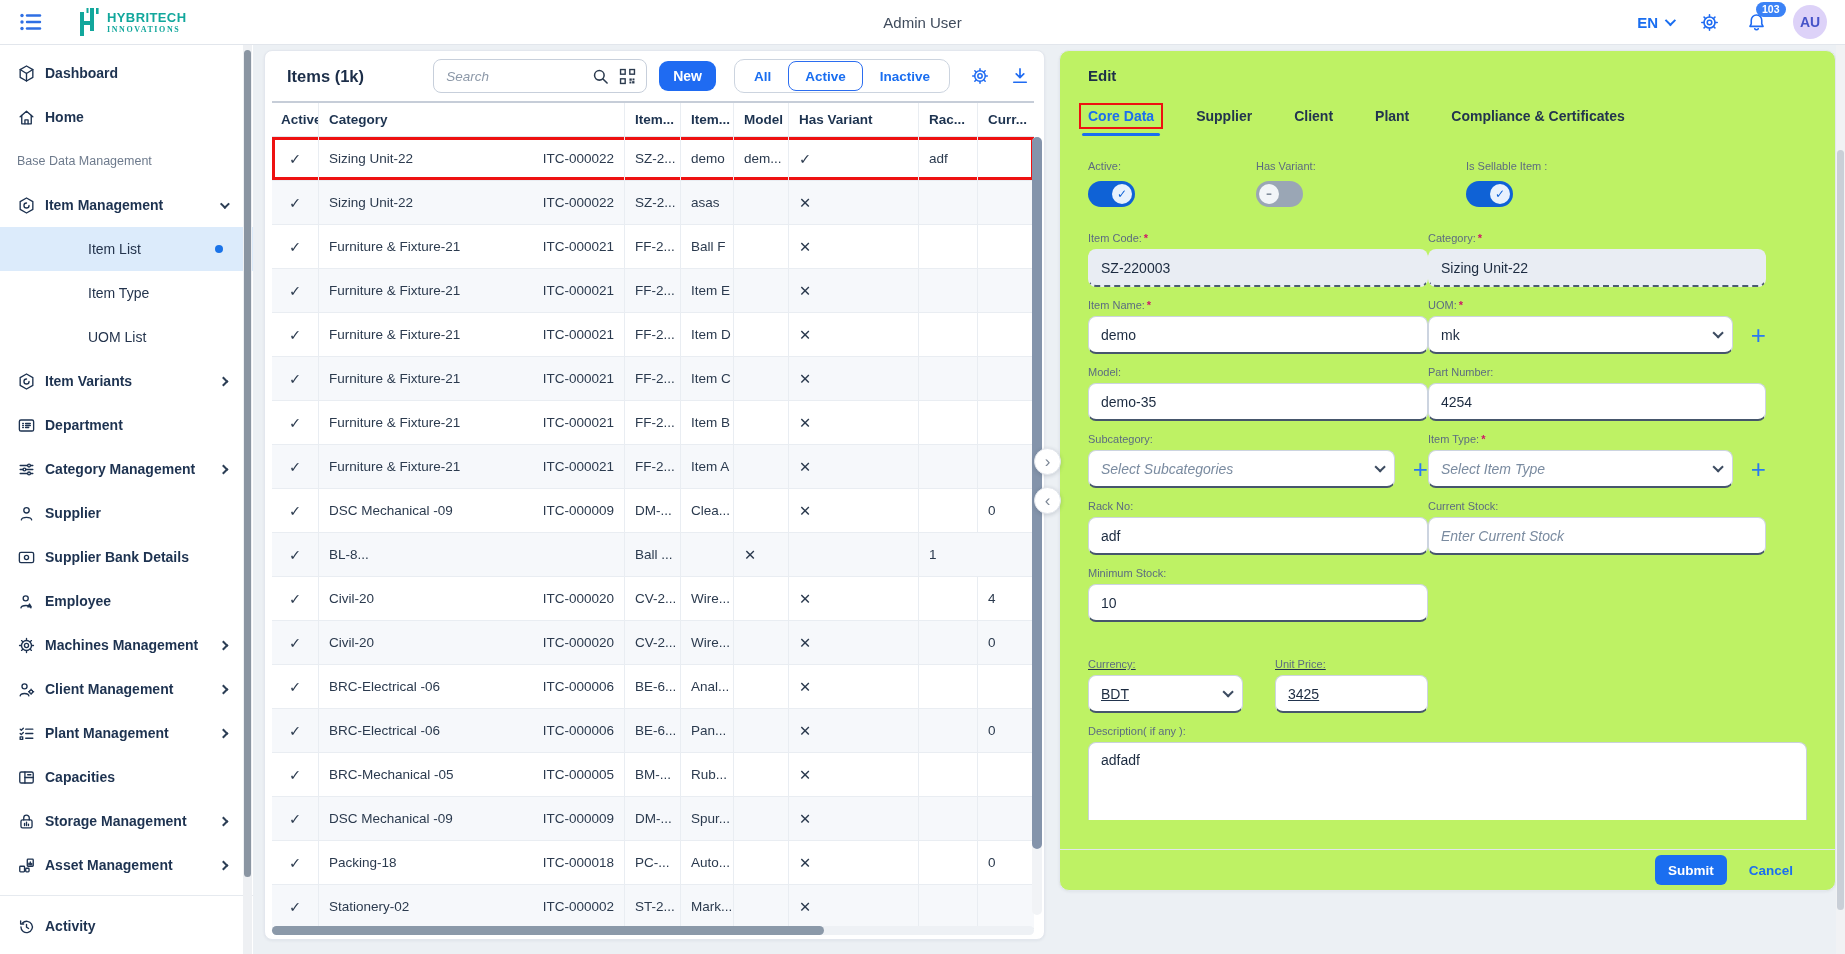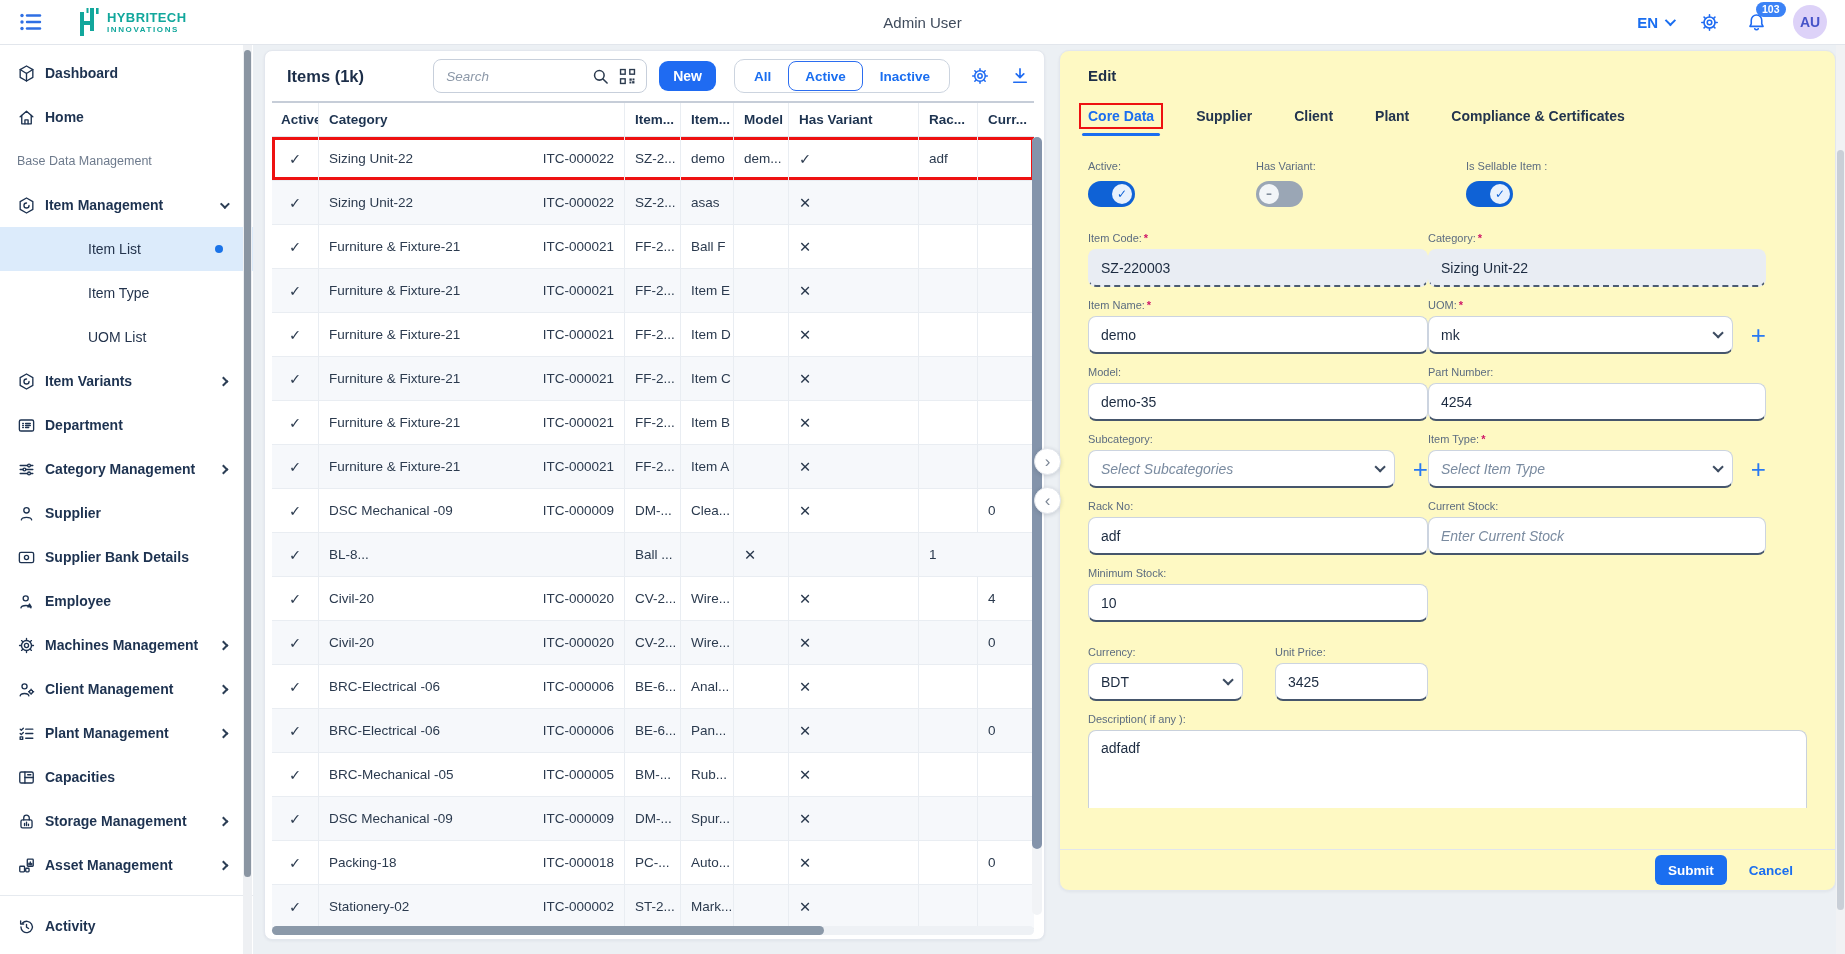--- a/index.html
+++ b/index.html
@@ -5,21 +5,21 @@
   * { margin:0; padding:0; box-sizing:border-box; }
   html,body { width:1845px; height:954px; }
   body { position:relative; background:#ecf0f4; font-family:"Liberation Sans", sans-serif; overflow:hidden; color:#22344e; }
 
   
   .topbar { position:absolute; top:0; left:0; right:0; height:45px; background:#fff; border-bottom:1px solid #e2e6ec; display:flex; align-items:center; z-index:8; padding:0 18px; }
   .hamburger { width:26px; height:22px; display:flex; align-items:center; justify-content:center; cursor:pointer; }
   .brand { display:flex; align-items:center; gap:5px; margin-left:34px; }
   .brand-text { line-height:1; color:#12a79c; }
   .brand-l1 { font-size:13px; font-weight:800; letter-spacing:.4px; }
-  .brand-l2 { font-size:8px; font-weight:700; letter-spacing:1.6px; margin-top:2px; }
+  .brand-l2 { font-size:8px; font-weight:700; letter-spacing:1.6px; margin-top:2px;font-family:Liberation Serif, serif; }
   .tb-title { position:absolute; left:50%; transform:translateX(-50%); font-size:15px; color:#3f4b5c; }
   .tb-right { margin-left:auto; display:flex; align-items:center; gap:26px; }
   .lang { display:flex; align-items:center; gap:7px; color:#1a6ef0; font-weight:700; font-size:15px; cursor:pointer;text-align:right; }
   .chev-css { width:8px; height:8px; border-right:2px solid currentColor; border-bottom:2px solid currentColor; display:inline-block; }
   .chev-css.down { transform:rotate(45deg) translateY(-2px); }
   .chev-css.right { transform:rotate(-45deg); }
   .tb-icon { position:relative; display:flex; align-items:center; cursor:pointer; }
   .badge { position:absolute; top:-9px; left:10px; background:#3b82f6; color:#fff; font-size:10.5px; font-weight:700; border-radius:9px; padding:2px 6px; line-height:1; }
   .avatar { width:34px; height:34px; border-radius:50%; background:#ddd2f8; color:#4653c8; font-weight:700; font-size:14px; display:flex; align-items:center; justify-content:center; cursor:pointer; }
 
@@ -72,21 +72,21 @@
   .ip-vtrack { position:absolute; top:86px; right:2px; width:10px; bottom:24px; background:#f1f3f6; border-radius:5px; }
   .ip-vthumb { position:absolute; top:0; left:0; width:10px; height:712px; background:#8494ab; border-radius:5px; }
   .ip-htrack { position:absolute; left:7px; width:762px; bottom:4px; height:9px; background:#eef1f5; border-radius:5px; }
   .ip-hthumb { position:absolute; left:0; top:0; height:9px; width:552px; background:#8b99a9; border-radius:5px; }
 
   .collapse-btn { position:absolute; width:27px; height:27px; border-radius:50%; background:#fff; border:1px solid #e2e6ec; box-shadow:0 1px 4px rgba(25,40,60,.18); display:flex; align-items:center; justify-content:center; color:#7c8796; font-size:17px; z-index:9; cursor:pointer; line-height:1; }
   .collapse-right { left:1034px; top:448px; }
   .collapse-left { left:1034px; top:487px; }
 
   
-  .edit-panel { position:absolute; left:1059px; top:50px; width:777px; height:841px; background:#fef9c3; border:1px solid #e3e7ee; border-radius:10px; box-shadow:0 1px 3px rgba(25,40,60,.06); }
+  .edit-panel { position:absolute; left:1059px; top:50px; width:777px; height:841px; background:#bef264; border:1px solid #e3e7ee; border-radius:10px; box-shadow:0 1px 3px rgba(25,40,60,.06); }
   .ep-title { padding:16px 28px 0; font-size:15px; font-weight:700; color:#1d2f49; }
   .ep-tabs { display:flex; gap:42px; margin:24px 28px 0; align-items:flex-end; }
   .tab { position:relative; font-size:14px; font-weight:700; color:#22344e; padding-bottom:12px; cursor:pointer; white-space:nowrap; }
   .tab.active { color:#1a6ef0; }
   .tab.active::after { content:""; position:absolute; left:-6px; right:-6px; bottom:0; height:3px; background:#1a6ef0; border-radius:2px; }
   .annotation-box { position:absolute; inset:-5px -9px 7px -9px; border:2px solid #ee1111; pointer-events:none; }
 
   .ep-form { padding:24px 28px 0; }
   .frow { display:flex; margin-bottom:12px; }
   .fcol-l { width:340px; flex:none; }
@@ -1059,21 +1059,21 @@
     <div class="frow">
       <div class="fcol-l">
         <div class="flabel">Minimum Stock:</div>
         <div class="input">
             <span>10</span>
           </div>
       </div>
       <div class="fcol-r"></div>
     </div>
 
-    <div class="frow" style="margin-top:24px;">
+    <div class="frow" style="margin-top:36px;text-decoration:underline;">
       <div class="fcol-l sub-row">
         <div class="sub-f1">
           <div class="flabel">Currency:</div>
           <div class="input select">
               <span>BDT</span>
               <i class="chev-css"></i>
             </div>
         </div>
         <div class="sub-f2">
           <div class="flabel">Unit Price:</div>

